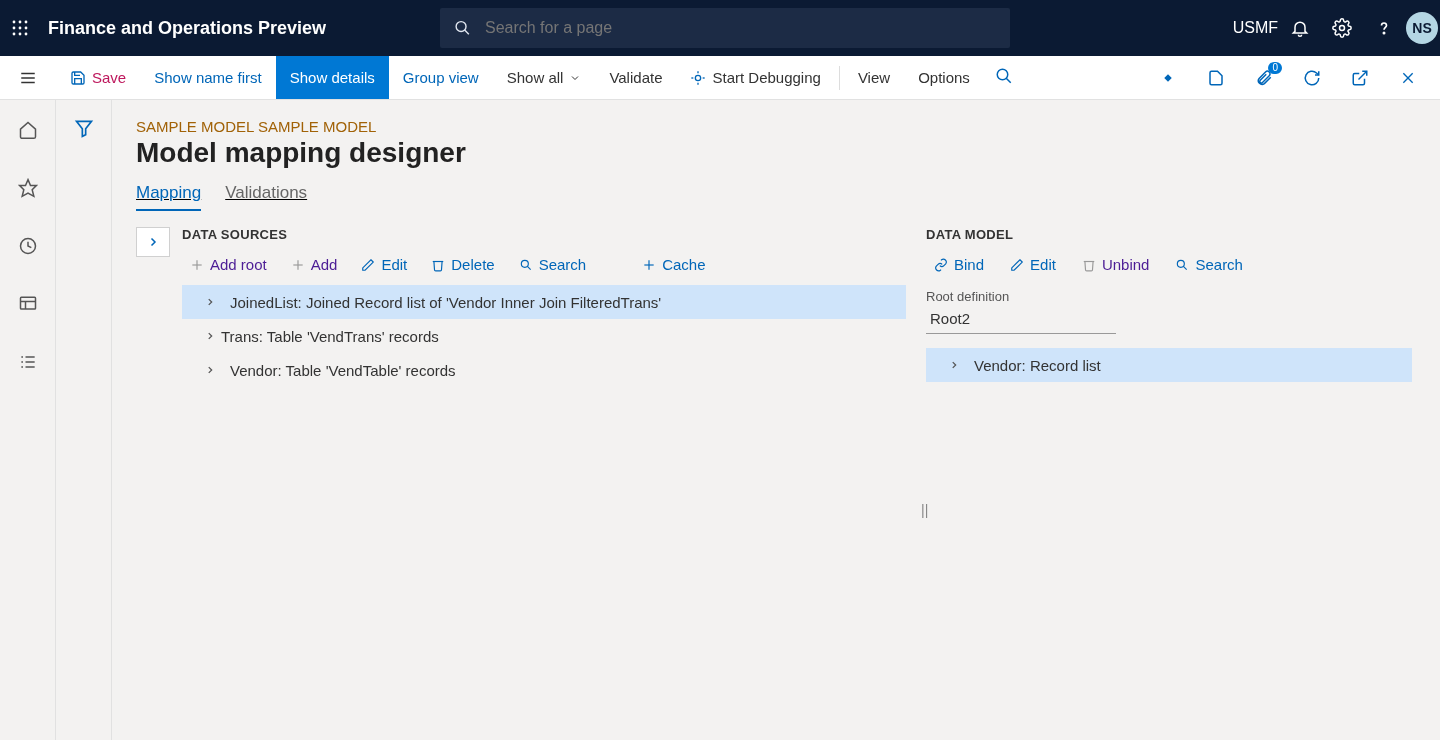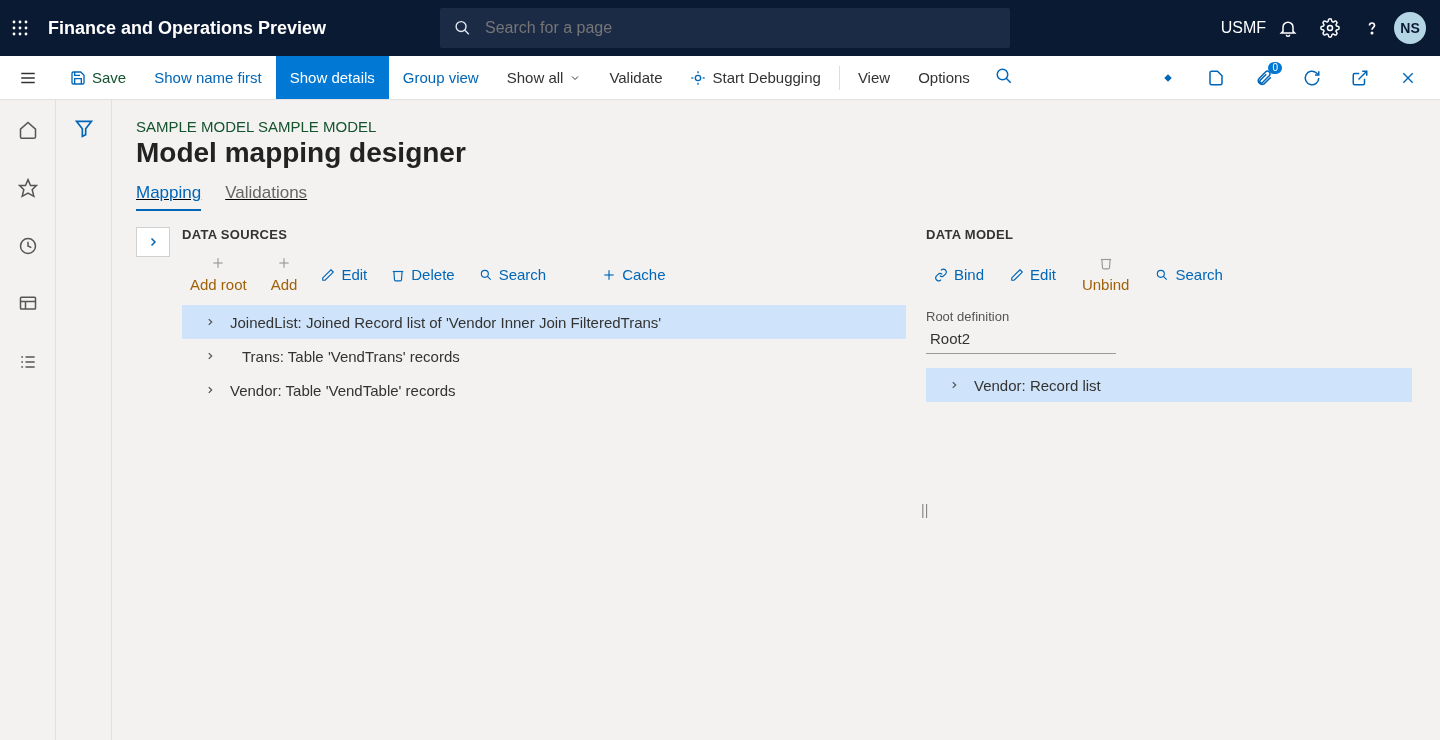--- a/index.html
+++ b/index.html
@@ -3,54 +3,54 @@
 <meta charset="utf-8">
 <style>
 * { box-sizing: border-box; margin: 0; padding: 0; font-family: "Segoe UI", Tahoma, sans-serif; }
 body { width: 1440px; height: 740px; overflow: hidden; background: #f3f2f1; }
 .top-bar { height: 56px; background: #0b1a33; display: flex; align-items: center; color: #fff; }
 .top-bar .waffle { width: 56px; display: flex; align-items: center; justify-content: center; }
 .top-bar .app-title { font-size: 18px; font-weight: 600; padding-left: 8px; flex: 0 0 auto; width: 400px; }
 .top-bar .search-wrap { flex: 0 0 570px; height: 40px; background: #1c2b45; border-radius: 2px; display: flex; align-items: center; padding: 0 14px; color: #e1e7f0; }
 .top-bar .search-wrap input { background: transparent; border: 0; color: #e1e7f0; font-size: 16px; outline: none; width: 100%; margin-left: 14px; }
 .top-bar .spacer { flex: 1; }
-.top-bar .right { display: flex; align-items: center; gap: 2px; padding-right: 14px; }
+.top-bar .right { display: flex; align-items: center; gap: 2px; padding-right: 2px; }
 .top-bar .right .company { font-size: 16px; }
 .top-bar .icon-btn { width: 40px; height: 40px; display: flex; align-items: center; justify-content: center; cursor: pointer; }
 .avatar { width: 32px; height: 32px; border-radius: 50%; background: #b4d6e4; color: #0b1a33; display: flex; align-items: center; justify-content: center; font-size: 14px; font-weight: 600; }
 .cmd-bar { height: 44px; background: #fff; border-bottom: 1px solid #e1e1e1; display: flex; align-items: stretch; }
 .cmd-bar .hamburger { width: 56px; display: flex; align-items: center; justify-content: center; border-right: 0; }
 .cmd-btn { display: flex; align-items: center; gap: 6px; padding: 0 14px; height: 100%; cursor: pointer; font-size: 15px; color: #0066b8; }
 .cmd-btn.black { color: #333; }
-.cmd-btn.save-btn { color: #14532d; }
+.cmd-btn.save-btn { color: #be185d; }
 .cmd-btn.save-btn svg { stroke: #0066b8; }
 .cmd-btn.primary { background: #0078d4; color: #fff; }
 .cmd-bar .right-cmds { margin-left: auto; display: flex; align-items: center; gap: 8px; padding-right: 12px; }
 .icon-only { width: 40px; height: 40px; display: flex; align-items: center; justify-content: center; cursor: pointer; color: #0066b8; border-radius: 2px; }
 .badge { position: relative; }
 .badge-num { position: absolute; top: 4px; right: 2px; background: #0078d4; color: #fff; border-radius: 8px; font-size: 10px; padding: 0 4px; line-height: 12px; }
 .main { display: flex; height: calc(740px - 56px - 44px); }
 .side-rail { width: 56px; background: #f3f2f1; border-right: 1px solid #e1e1e1; display: flex; flex-direction: column; align-items: center; padding-top: 10px; gap: 18px; }
 .side-rail .rail-btn { width: 40px; height: 40px; display: flex; align-items: center; justify-content: center; cursor: pointer; color: #555; }
 .content { flex: 1; display: flex; }
 .filter-col { width: 56px; border-right: 1px solid #e1e1e1; display: flex; justify-content: center; padding-top: 18px; background: #f3f2f1; }
 .page { flex: 1; padding: 18px 24px 0 24px; background: #f3f2f1; display: flex; flex-direction: column; }
-.breadcrumb { font-size: 15px; color: #14532d; margin-bottom: 2px; }
+.breadcrumb { font-size: 15px; color: #a16207; margin-bottom: 2px; }
 .page-title { font-size: 28px; font-weight: 600; color: #222; margin-bottom: 14px; }
 .tabs { display: flex; gap: 24px; border-bottom: 0px solid #e1e1e1; margin-bottom: 16px; text-decoration: underline; }
 .tab { font-size: 17px; color: #666; padding-bottom: 6px; cursor: pointer; }
 .tab.active { color: #0066b8; border-bottom: 2px solid #0066b8; }
 .panels { flex: 1; display: flex; gap: 20px; position: relative; }
 .ds-panel { flex: 1; display: flex; }
 .ds-expander { width: 34px; background: #fff; border: 1px solid #d0d0d0; height: 30px; display: flex; align-items: center; justify-content: center; margin-right: 12px; cursor: pointer; }
 .ds-body { flex: 1; }
 .panel-heading { font-size: 13px; font-weight: 700; color: #333; letter-spacing: 0.3px; margin-bottom: 10px; }
 .ds-actions { display: flex; align-items: center; gap: 8px; margin-bottom: 8px; flex-wrap: wrap; }
 .action-btn { display: flex; align-items: center; gap: 6px; font-size: 15px; padding: 4px 8px; cursor: pointer; color: #0066b8; }
-.action-btn.disabled { color: #a16207; cursor: default; flex-direction: column; }
+.action-btn.disabled { color: #4c1d95; cursor: default; }
 .tree { }
 .tree-row { display: flex; align-items: center; height: 34px; padding-left: 18px; font-size: 15px; color: #333; cursor: pointer; border-radius: 0; }
 .tree-row.selected { background: #cfe4fa; }
 .tree-row .arrow { width: 20px; display: flex; align-items: center; justify-content: center; color: #555; }
 .dm-panel { width: 490px; padding-right: 4px; }
 .dm-actions { display: flex; gap: 10px; margin-bottom: 12px; }
 .field-label { font-size: 13px; color: #555; margin-bottom: 2px; }
 .field-value { font-size: 15px; color: #333; border-bottom: 1px solid #999; padding: 4px 0 6px 4px; width: 190px; margin-bottom: 14px; }
 .splitter { position: absolute; left: 785px; top: 275px; color: #888; font-size: 14px; user-select: none; }
 svg { display: block; }
@@ -307,21 +307,21 @@
                     </svg>
                   </span>
                 <span style="margin-left:10px">JoinedList: Joined Record list of 'Vendor Inner Join FilteredTrans'</span>
               </div>
               <div class="tree-row">
                 <span class="arrow">
                     <svg width="10" height="10" viewBox="0 0 24 24" fill="none" stroke="#555" stroke-width="3">
                       <polyline points="9 5 16 12 9 19"></polyline>
                     </svg>
                   </span>
-                <span style="margin-left:22px">Trans: Table 'VendTrans' records</span>
+                <span style="margin-left:1px">Trans: Table 'VendTrans' records</span>
               </div>
               <div class="tree-row">
                 <span class="arrow">
                     <svg width="10" height="10" viewBox="0 0 24 24" fill="none" stroke="#555" stroke-width="3">
                       <polyline points="9 5 16 12 9 19"></polyline>
                     </svg>
                   </span>
                 <span style="margin-left:10px">Vendor: Table 'VendTable' records</span>
               </div>
             </div>

